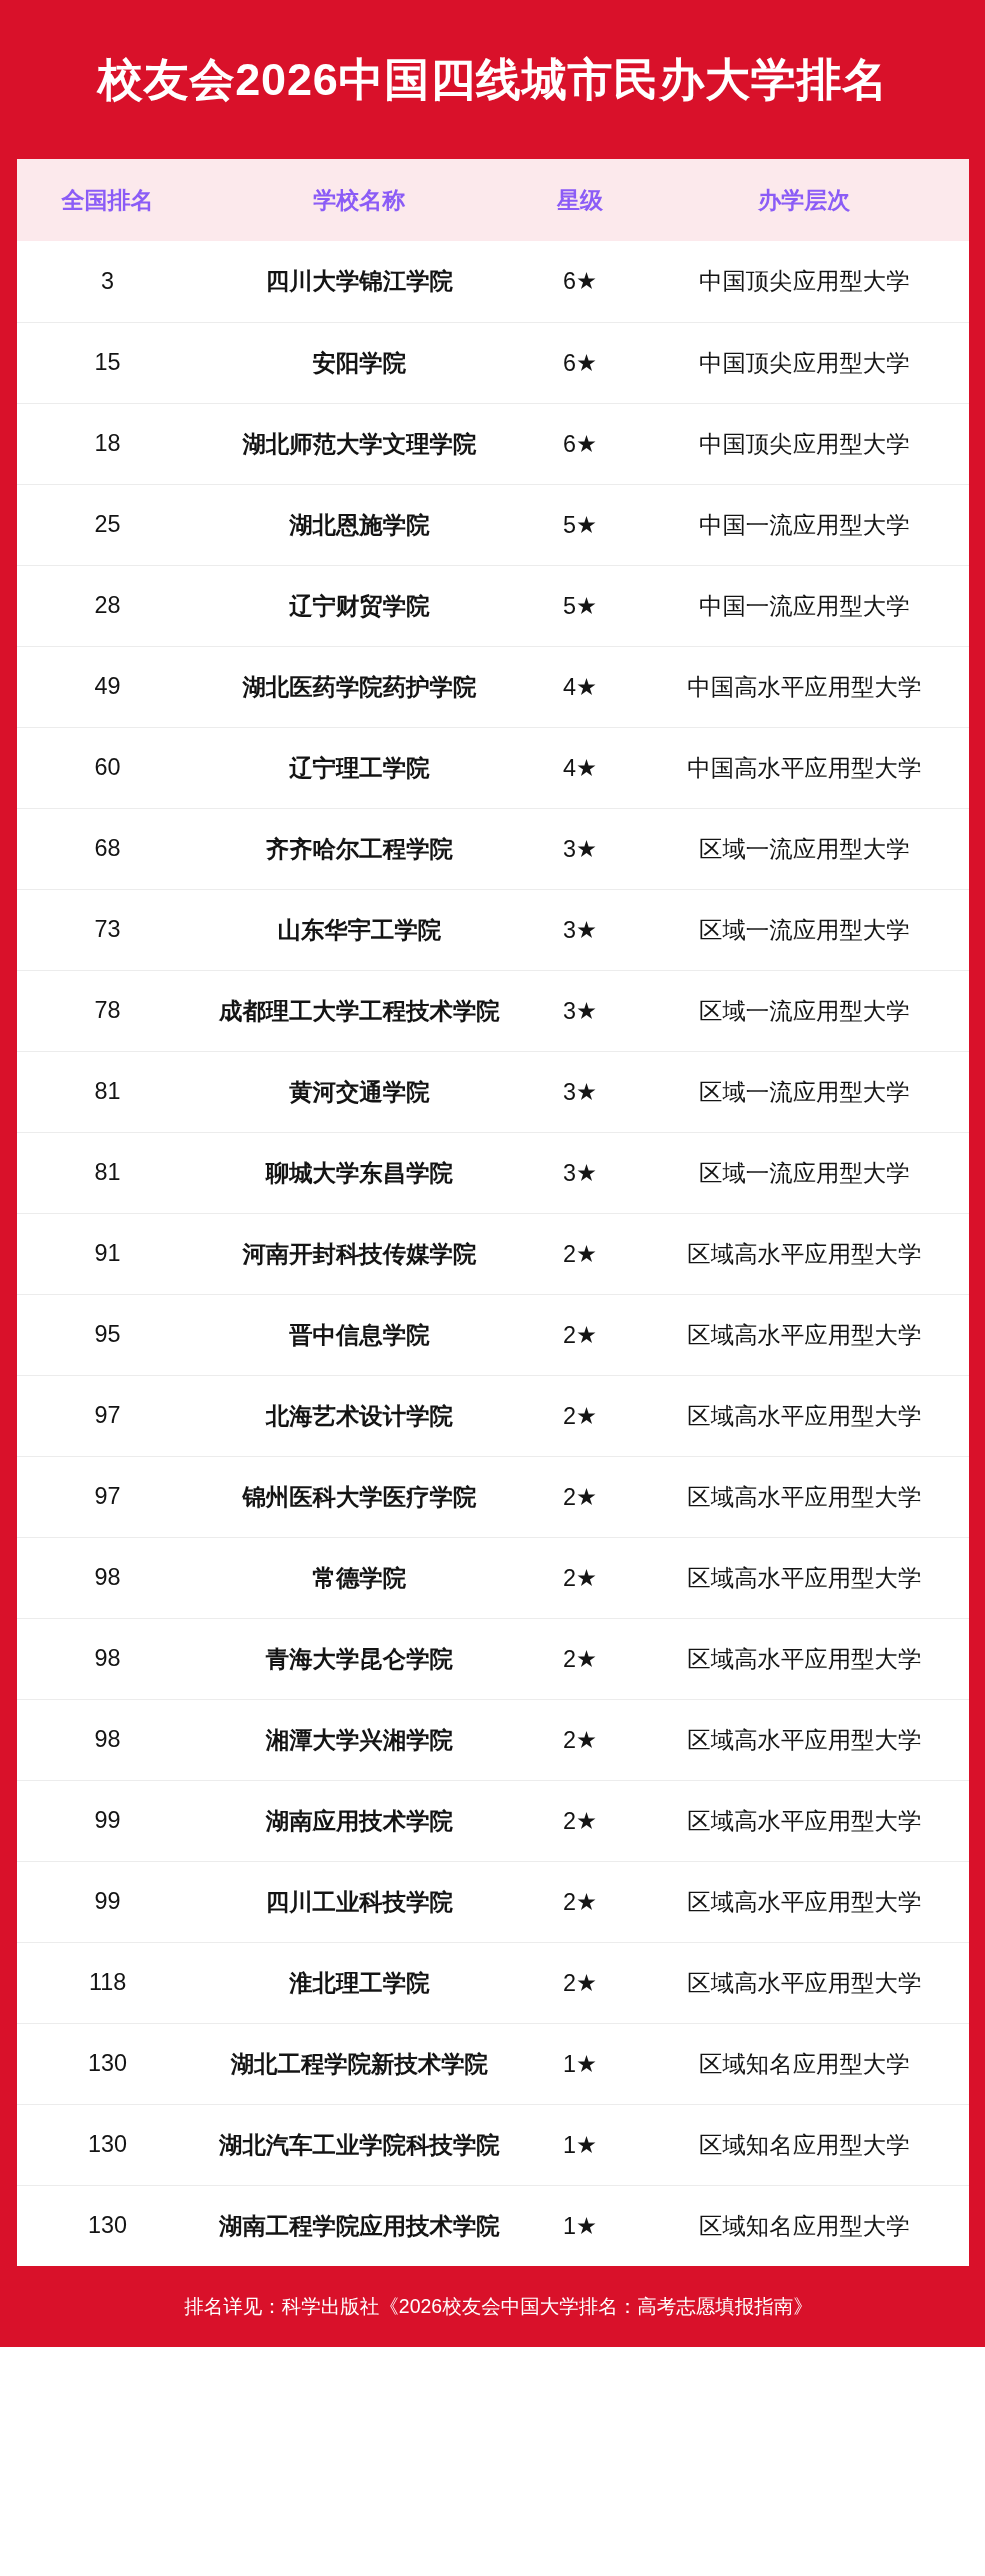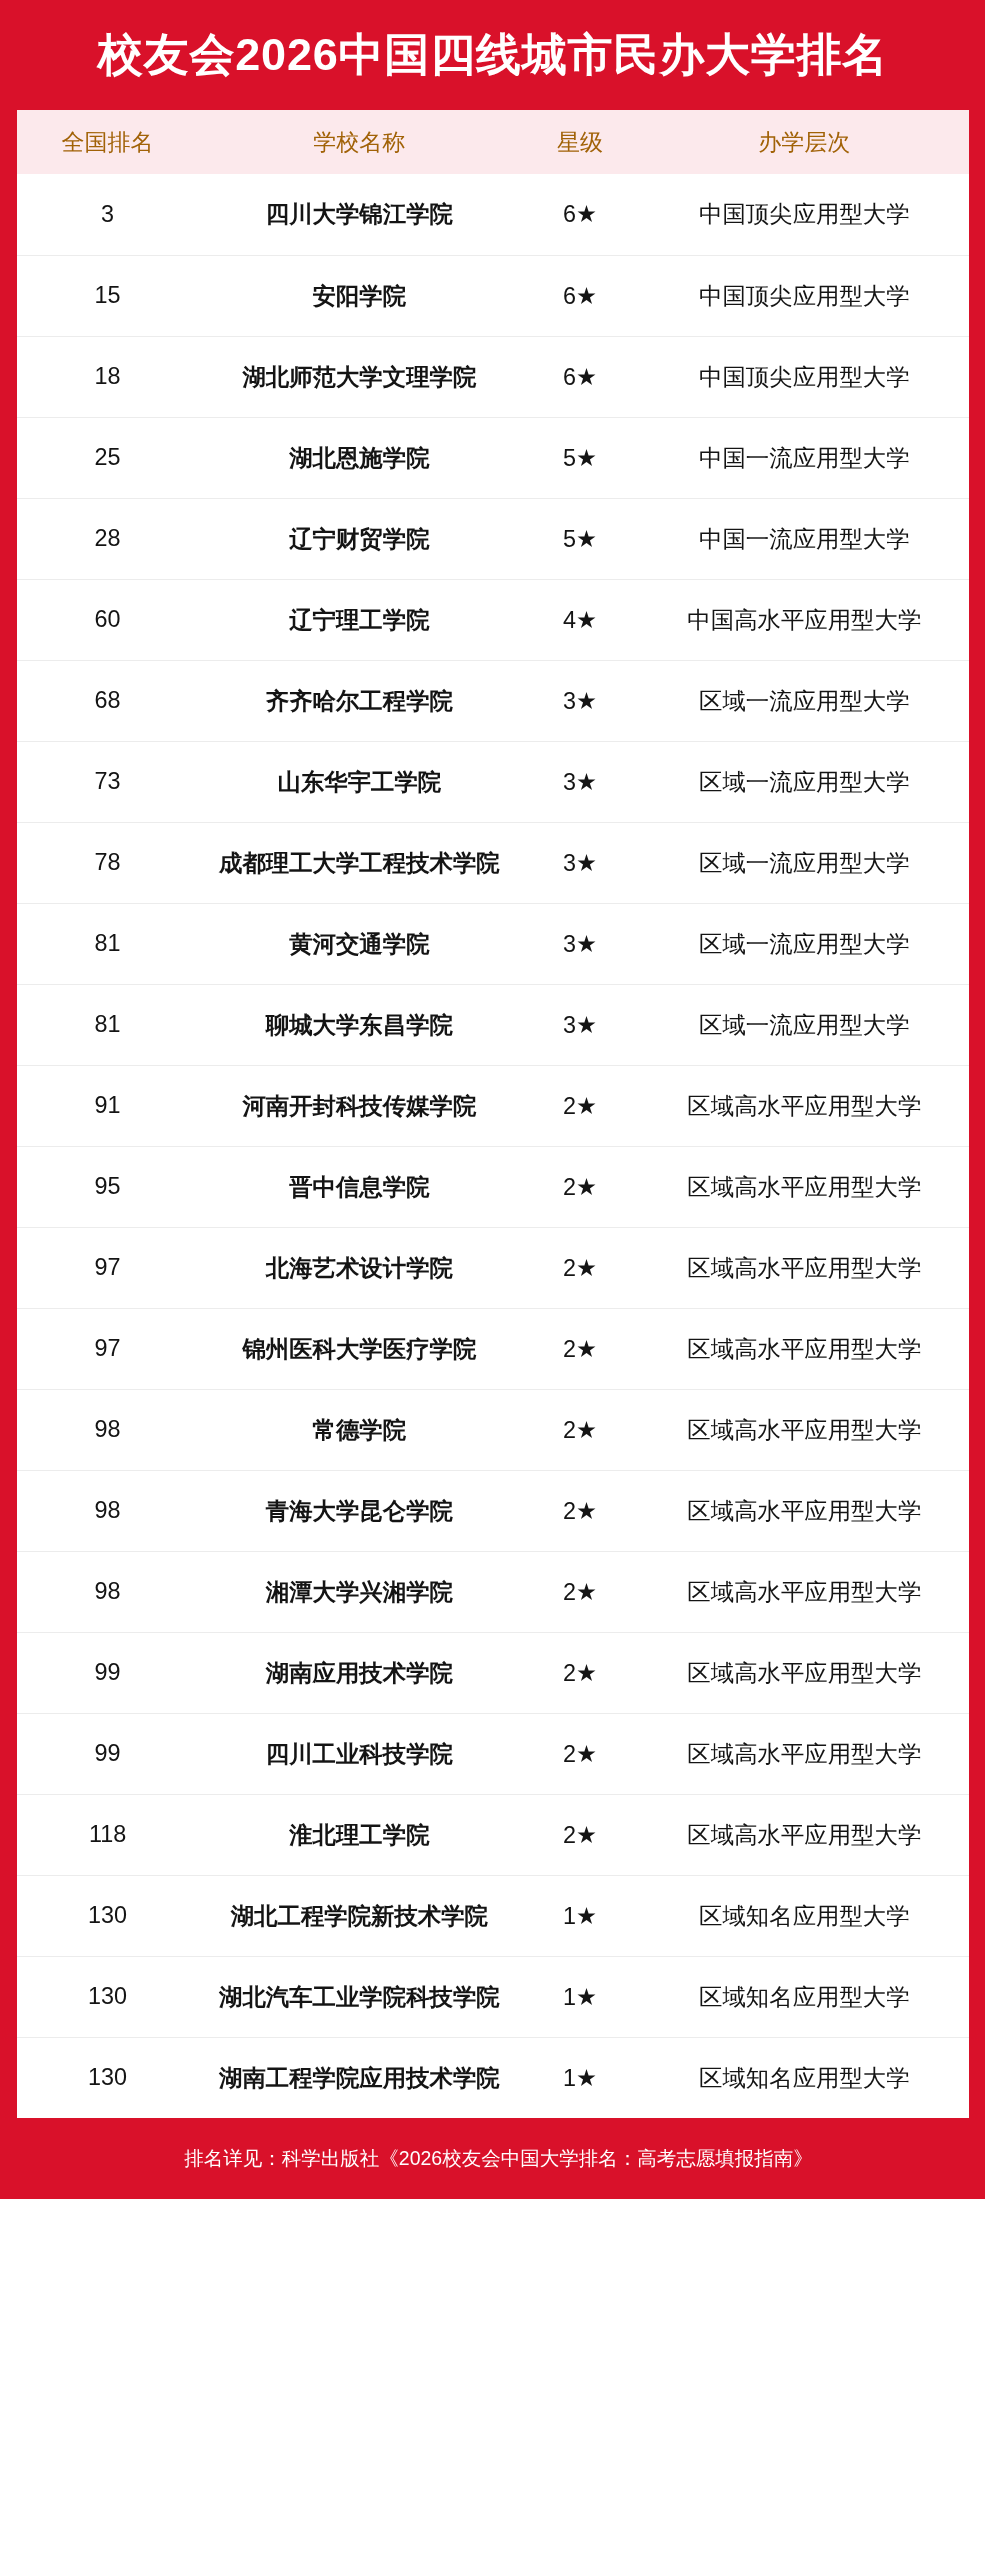--- a/index.html
+++ b/index.html
@@ -12,21 +12,21 @@
     width: 986px;
     font-family: "Liberation Sans", sans-serif;
   }
   .page {
     width: 986px;
     background: #d9112a;
     padding: 0;
     position: relative;
   }
   .title-bar {
-    height: 110px;
+    height: 159px;
     display: flex;
     align-items: center;
     justify-content: center;
     background: #d9112a;
   }
   .title-bar .title {
     color: #ffffff;
     font-size: 45px;
     font-weight: bold;
     letter-spacing: 0.8px;
@@ -36,24 +36,24 @@
     margin: 0 17px;
     background: #ffffff;
   }
   table.rank {
     width: 100%;
     border-collapse: collapse;
     table-layout: fixed;
   }
   table.rank thead th {
     background: #fce9ec;
-    color: #a16207;
+    color: #8b5cf6;
     font-size: 23px;
-    font-weight: normal;
-    height: 64px;
+    font-weight: bold;
+    height: 82px;
     vertical-align: middle;
     border: none;
   }
   table.rank tbody td {
     height: 81px;
     font-size: 23.4px;
     color: #141414;
     text-align: center;
     vertical-align: middle;
     border-bottom: 1.6px solid #ececec;
@@ -135,20 +135,26 @@
             <td class="cell-star">5★</td>
             <td class="cell-level">中国一流应用型大学</td>
           </tr>
           <tr>
             <td class="cell-rank">28</td>
             <td class="cell-name">辽宁财贸学院</td>
             <td class="cell-star">5★</td>
             <td class="cell-level">中国一流应用型大学</td>
           </tr>
           <tr>
+            <td class="cell-rank">49</td>
+            <td class="cell-name">湖北医药学院药护学院</td>
+            <td class="cell-star">4★</td>
+            <td class="cell-level">中国高水平应用型大学</td>
+          </tr>
+          <tr>
             <td class="cell-rank">60</td>
             <td class="cell-name">辽宁理工学院</td>
             <td class="cell-star">4★</td>
             <td class="cell-level">中国高水平应用型大学</td>
           </tr>
           <tr>
             <td class="cell-rank">68</td>
             <td class="cell-name">齐齐哈尔工程学院</td>
             <td class="cell-star">3★</td>
             <td class="cell-level">区域一流应用型大学</td>

